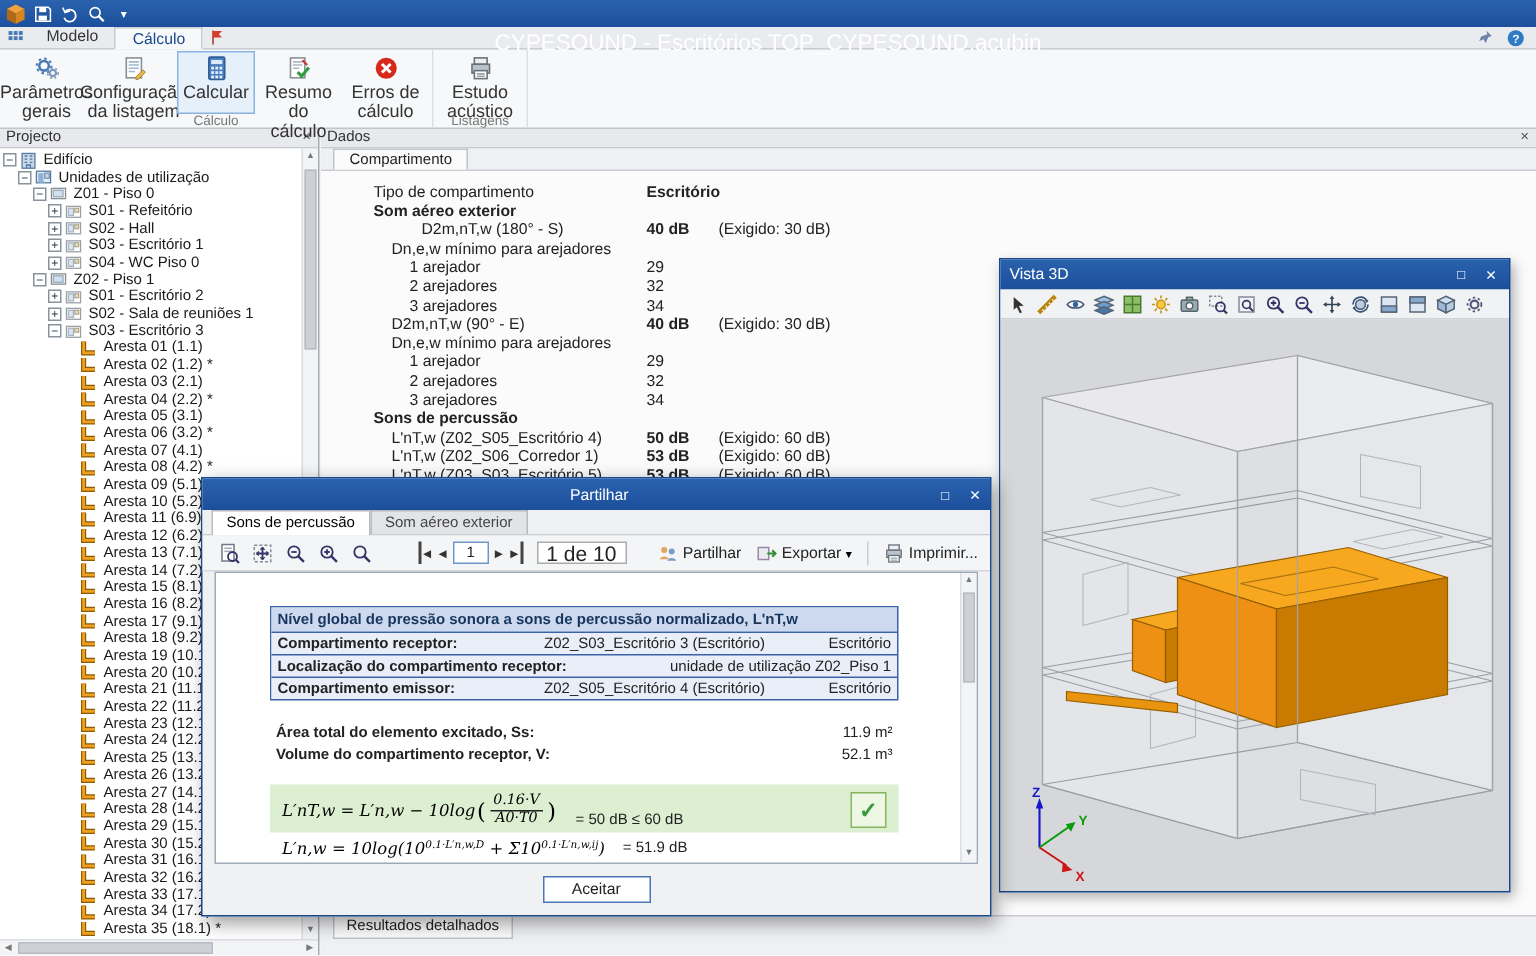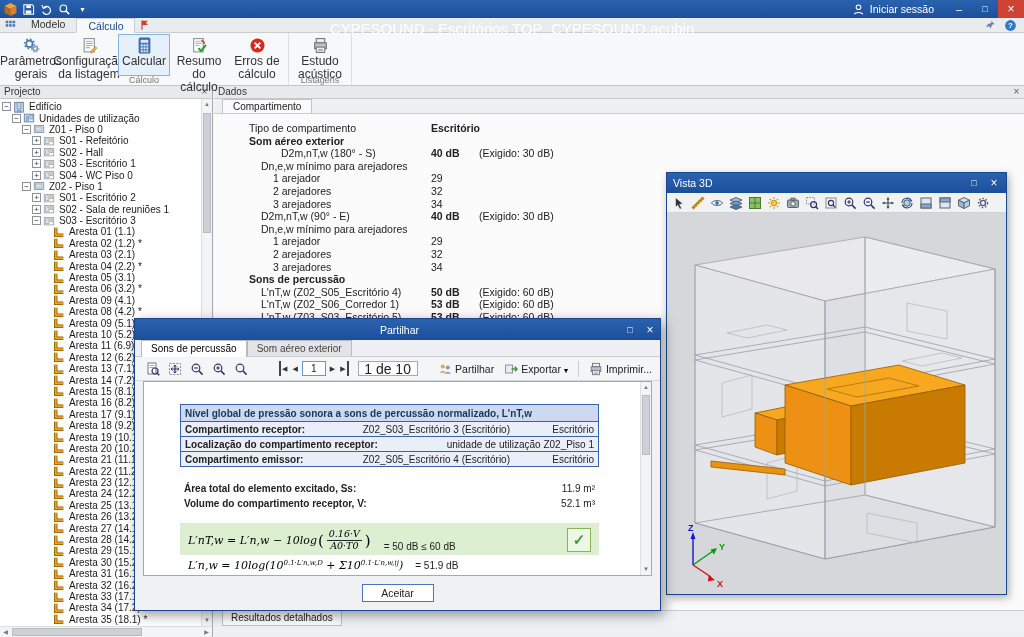--- a/index.html
+++ b/index.html
@@ -170,34 +170,20 @@
         </span>
       <span class="qa-icon">
           <svg width="13" height="13" viewBox="0 0 14 14">
             <circle cx="5.8" cy="5.8" r="3.6" fill="none" stroke="#fff" stroke-width="1.2"></circle>
             <path d="M8.5 8.5 12 12" stroke="#fff" stroke-width="1.6"></path>
           </svg>
         </span>
       <span class="qa-icon caret-glyph"></span>
     </div>
     <div class="title-text">CYPESOUND - Escritórios TOP_CYPESOUND.acubin</div>
-    <div class="tb-right">
-      <div class="signin">
-        <span class="qa-icon">
-            <svg width="13" height="13" viewBox="0 0 14 14">
-              <circle cx="7" cy="4.6" r="2.5" fill="none" stroke="#fff" stroke-width="1.1"></circle>
-              <path d="M2.3 12.2C3.5 9.6 10.5 9.6 11.7 12.2" fill="none" stroke="#fff" stroke-width="1.1"></path>
-            </svg>
-          </span>
-        <span>Iniciar sessão</span>
-      </div>
-      <div class="winbtn min"></div>
-      <div class="winbtn max"></div>
-      <div class="winbtn close"></div>
-    </div>
   </div>
 
   <div class="tabstrip">
     <span class="ts-icon">
         <svg width="12" height="12" viewBox="0 0 14 14">
           <g fill="#4a7ab5">
             <rect x="2" y="2" width="3" height="3"></rect>
             <rect x="6" y="2" width="3" height="3"></rect>
             <rect x="10" y="2" width="3" height="3"></rect>
             <rect x="2" y="6" width="3" height="3"></rect>
@@ -519,21 +505,21 @@
         </div>
         <div class="trow">
           <span class="tind" style="width: 42px;"></span>
           <span class="texp spacer"></span>
           <span class="ticon">
             <svg width="12" height="12" viewBox="0 0 14 14">
               <path d="M3.2 2v8.8H12" fill="none" stroke="#8a5a00" stroke-width="4"></path>
               <path d="M3.2 2v8.8H12" fill="none" stroke="#f0a020" stroke-width="2.2"></path>
             </svg>
           </span>
-          <span class="tlbl">Aresta 09 (4.1)</span>
+          <span class="tlbl">Aresta 07 (4.1)</span>
         </div>
         <div class="trow">
           <span class="tind" style="width: 42px;"></span>
           <span class="texp spacer"></span>
           <span class="ticon">
             <svg width="12" height="12" viewBox="0 0 14 14">
               <path d="M3.2 2v8.8H12" fill="none" stroke="#8a5a00" stroke-width="4"></path>
               <path d="M3.2 2v8.8H12" fill="none" stroke="#f0a020" stroke-width="2.2"></path>
             </svg>
           </span>

